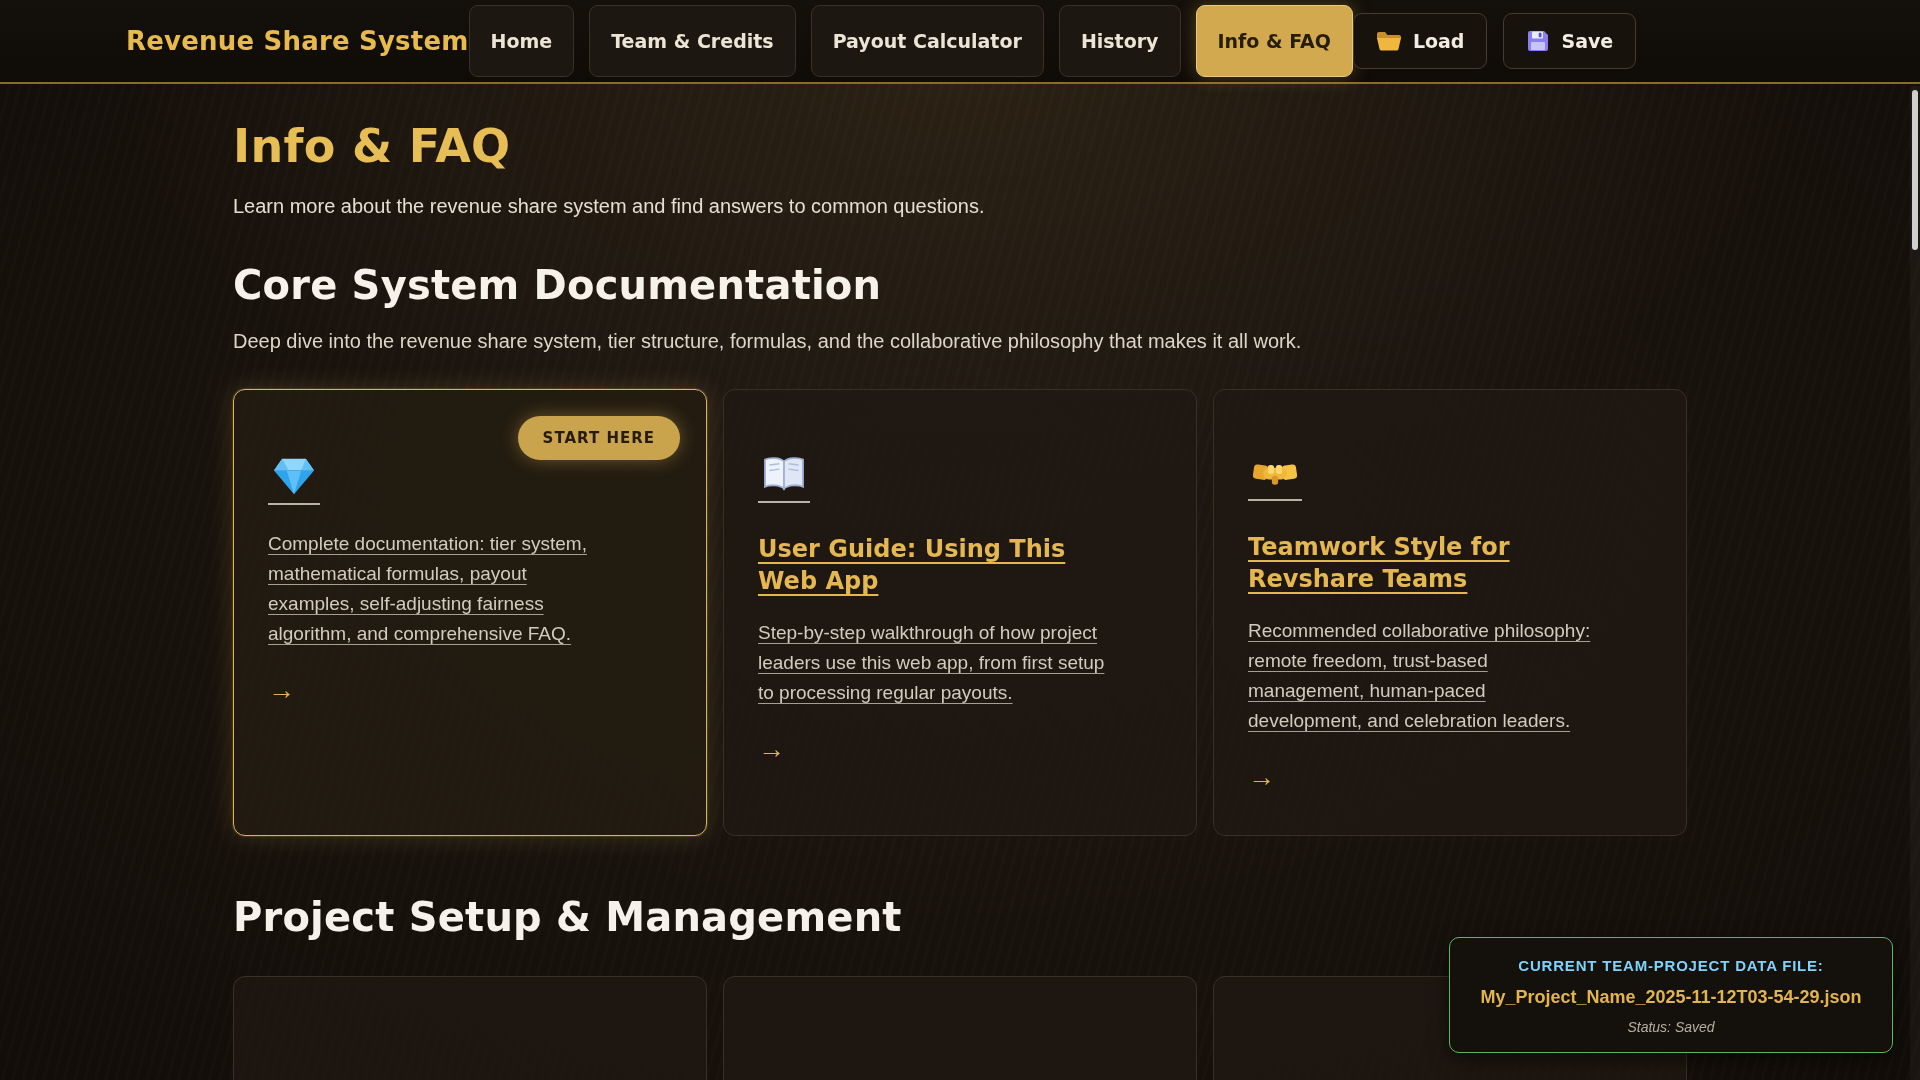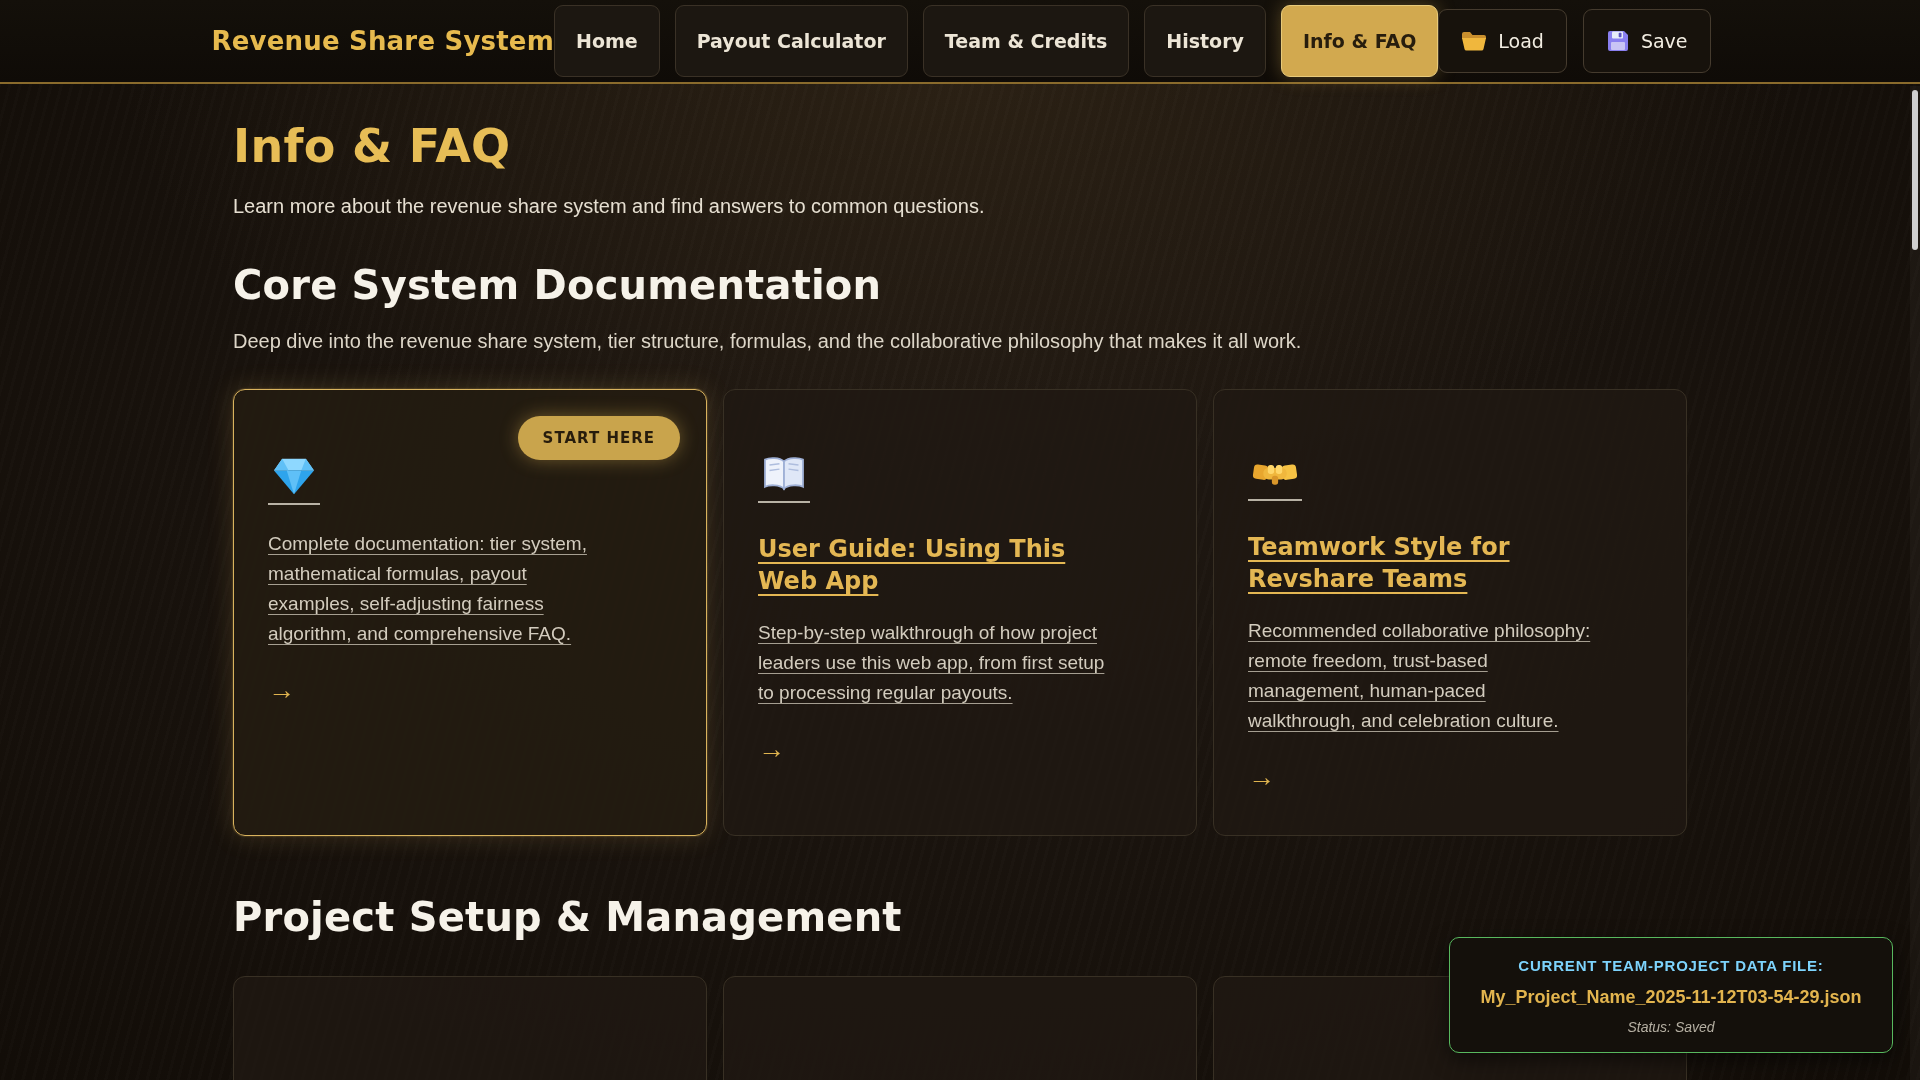--- a/index.html
+++ b/index.html
@@ -14,21 +14,21 @@
     position:relative;
   }
   body::before {
     content:""; position:fixed; inset:0; pointer-events:none;
     background:repeating-linear-gradient(105deg, rgba(255,255,255,0.014) 0 3px, transparent 3px 10px);
   }
 
   
   .navbar {
     position:relative; z-index:5; height:84px;
-    display:flex; align-items:center; justify-content:center;
+    display:flex; align-items:center; justify-content:flex-start;
     padding:0 124px 0 126px;
     background:linear-gradient(#14100a, #0f0b07);
     border-bottom:2px solid #8a6b2c;
   }
   .brand {
     font-family:"DejaVu Sans", sans-serif; font-weight:700;
     font-size:26px; color:#e7ba4e; letter-spacing:0.2px;
   }
   .nav-group { display:flex; gap:15px; }
   .nav-btn {
@@ -36,23 +36,23 @@
     background:#1c1711; border:1px solid #3a3126; border-radius:9px;
     color:#ece5d6; font-size:19px; font-weight:700;
     font-family:"DejaVu Sans", sans-serif; cursor:pointer; white-space:nowrap;
   }
   .nav-btn.active {
     background:#d2a94f; color:#271d0d; border-color:#e8ca7a;
     box-shadow:0 0 18px rgba(210,169,79,0.35);
   }
   .actions { display:flex; gap:16px; }
   .action-btn {
-    height:64px; padding:0 22px; display:flex; align-items:center; gap:11px;
+    height:56px; padding:0 22px; display:flex; align-items:center; gap:11px;
     background:#17120c; border:1px solid #45false3b2e; border:1px solid #453b2e; border-radius:9px;
-    color:#f2ede2; font-size:19px; font-weight:400;
+    color:#f2ede2; font-size:19px; font-weight:700;
     font-family:"DejaVu Sans", sans-serif; cursor:pointer;
   }
   .action-btn svg { display:block; }
 
   
   .main { position:relative; z-index:1; width:1454px; margin:0 auto; }
   .page-title {
     margin-top:35px; font-family:"DejaVu Sans", sans-serif;
     font-size:46px; font-weight:700; color:#e7bd56; letter-spacing:0.3px;
   }
@@ -126,22 +126,22 @@
   }
 </style>
 </head>
 <body>
 
 <header class="navbar">
   <div class="brand">Revenue Share System</div>
 
   <nav class="nav-group">
     <button class="nav-btn">Home</button>
+    <button class="nav-btn">Team &amp; Credits</button>
     <button class="nav-btn">Payout Calculator</button>
-    <button class="nav-btn">Team &amp; Credits</button>
     <button class="nav-btn">History</button>
     <button class="nav-btn active">Info &amp; FAQ</button>
   </nav>
 
   <div class="actions">
     <button class="action-btn">
       <span>
         <svg width="26" height="22" viewBox="0 0 26 22">
           <path d="M1 4 a2 2 0 0 1 2-2 h6 l2.5 3 H23 a2 2 0 0 1 2 2 v2 H1 Z" fill="#c98f2e"></path>
           <path d="M1 8 h24 l-2.5 11 a2 2 0 0 1 -2 1.6 H5.5 a2 2 0 0 1 -2 -1.6 Z" fill="#f0b73d"></path>
@@ -209,21 +209,21 @@
         <svg width="46" height="36" viewBox="0 0 50 40">
           <rect x="1" y="10" width="16" height="16" rx="4" fill="#e8a62e" transform="rotate(8 9 18)"></rect>
           <rect x="33" y="10" width="16" height="16" rx="4" fill="#f6c244" transform="rotate(-8 41 18)"></rect>
           <rect x="12" y="13" width="26" height="13" rx="6" fill="#f0b73d"></rect>
           <rect x="17" y="10" width="7" height="10" rx="3" fill="#ffd76a"></rect>
           <rect x="26" y="10" width="7" height="10" rx="3" fill="#ffd76a"></rect>
           <rect x="21.5" y="22" width="7" height="10" rx="3" fill="#d9962a"></rect>
         </svg>
       </span>
       <h3 class="card-title">Teamwork Style for Revshare Teams</h3>
-      <p class="card-desc">Recommended collaborative philosophy: remote freedom, trust-based management, human-paced walkthrough, and celebration culture.</p>
+      <p class="card-desc">Recommended collaborative philosophy: remote freedom, trust-based management, human-paced development, and celebration leaders.</p>
       <div class="card-arrow">→</div>
     </div>
   </div>
 
   <h2 class="section-heading second">Project Setup &amp; Management</h2>
 
   <div class="cards">
     <div class="card stub"></div>
     <div class="card stub"></div>
     <div class="card stub"></div>

